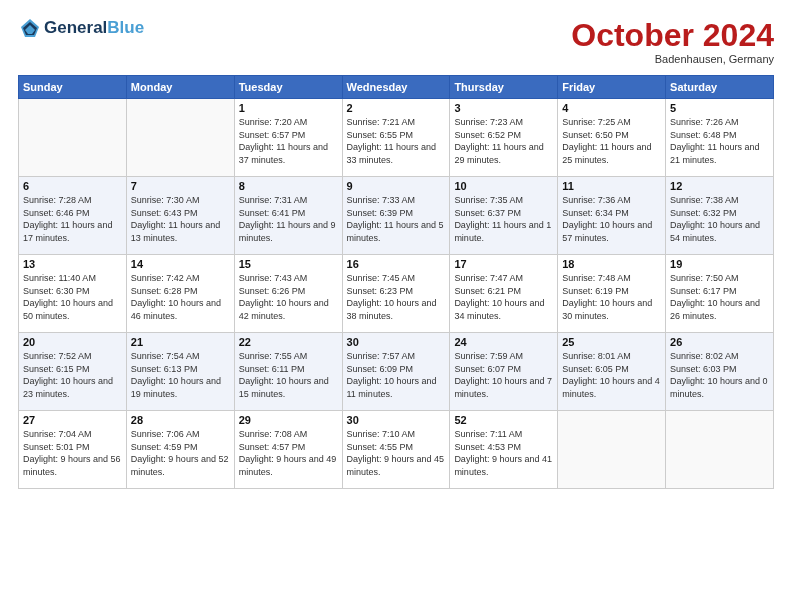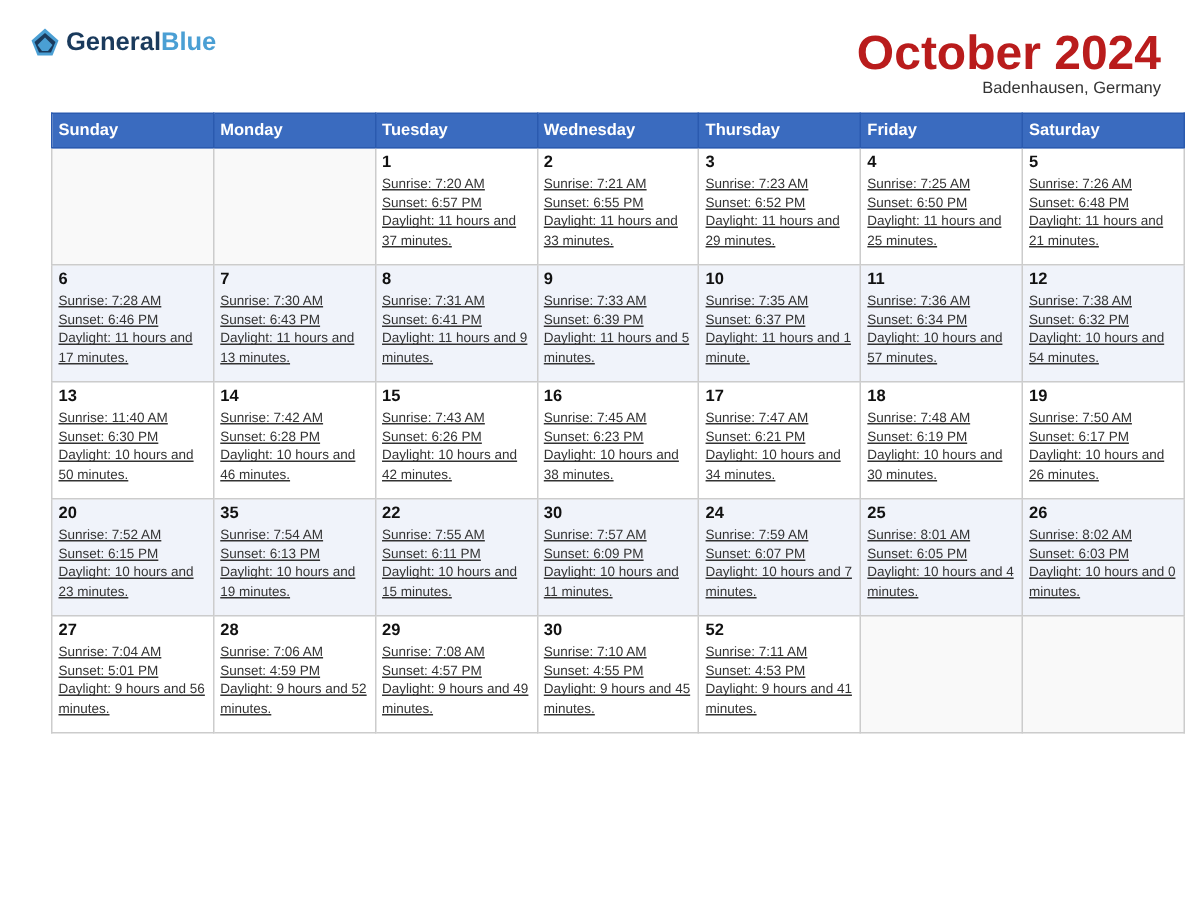--- a/index.html
+++ b/index.html
@@ -40,21 +40,20 @@
       line-height: 1.1;
     }
     .subtitle {
       font-size: 11px;
       color: #333;
     }
     .calendar {
       width: 100%;
       border-collapse: collapse;
       font-size: 10px;
-      margin-left: 16px;
     }
     .calendar th {
       background: #3a6bbf;
       color: #fff;
       padding: 5px 4px;
       text-align: left;
       font-size: 11px;
       font-weight: bold;
       border: 1px solid #2a5aaf;
     }
@@ -72,21 +71,20 @@
     .day-num {
       font-size: 11px;
       font-weight: bold;
       color: #111;
       margin-bottom: 2px;
     }
     .day-info {
       font-size: 9px;
       color: #333;
       line-height: 1.4;
-      text-decoration: underline;
     }
     .empty-cell {
       background: #f9f9f9 !important;
     }
     .calendar tbody tr:nth-child(odd) td {
       background: #fff;
     }
     .calendar tbody tr:nth-child(even) td {
       background: #f0f3fa;
     }
@@ -268,21 +266,21 @@
         </tr>
         <tr>
           <td>
             <div class="day-num">20</div>
             <div class="day-info">Sunrise: 7:52 AM
 Sunset: 6:15 PM
 Daylight: 10 hours
 and 23 minutes.</div>
           </td>
           <td>
-            <div class="day-num">35</div>
+            <div class="day-num">21</div>
             <div class="day-info">Sunrise: 7:54 AM
 Sunset: 6:13 PM
 Daylight: 10 hours
 and 19 minutes.</div>
           </td>
           <td>
             <div class="day-num">22</div>
             <div class="day-info">Sunrise: 7:55 AM
 Sunset: 6:11 PM
 Daylight: 10 hours

